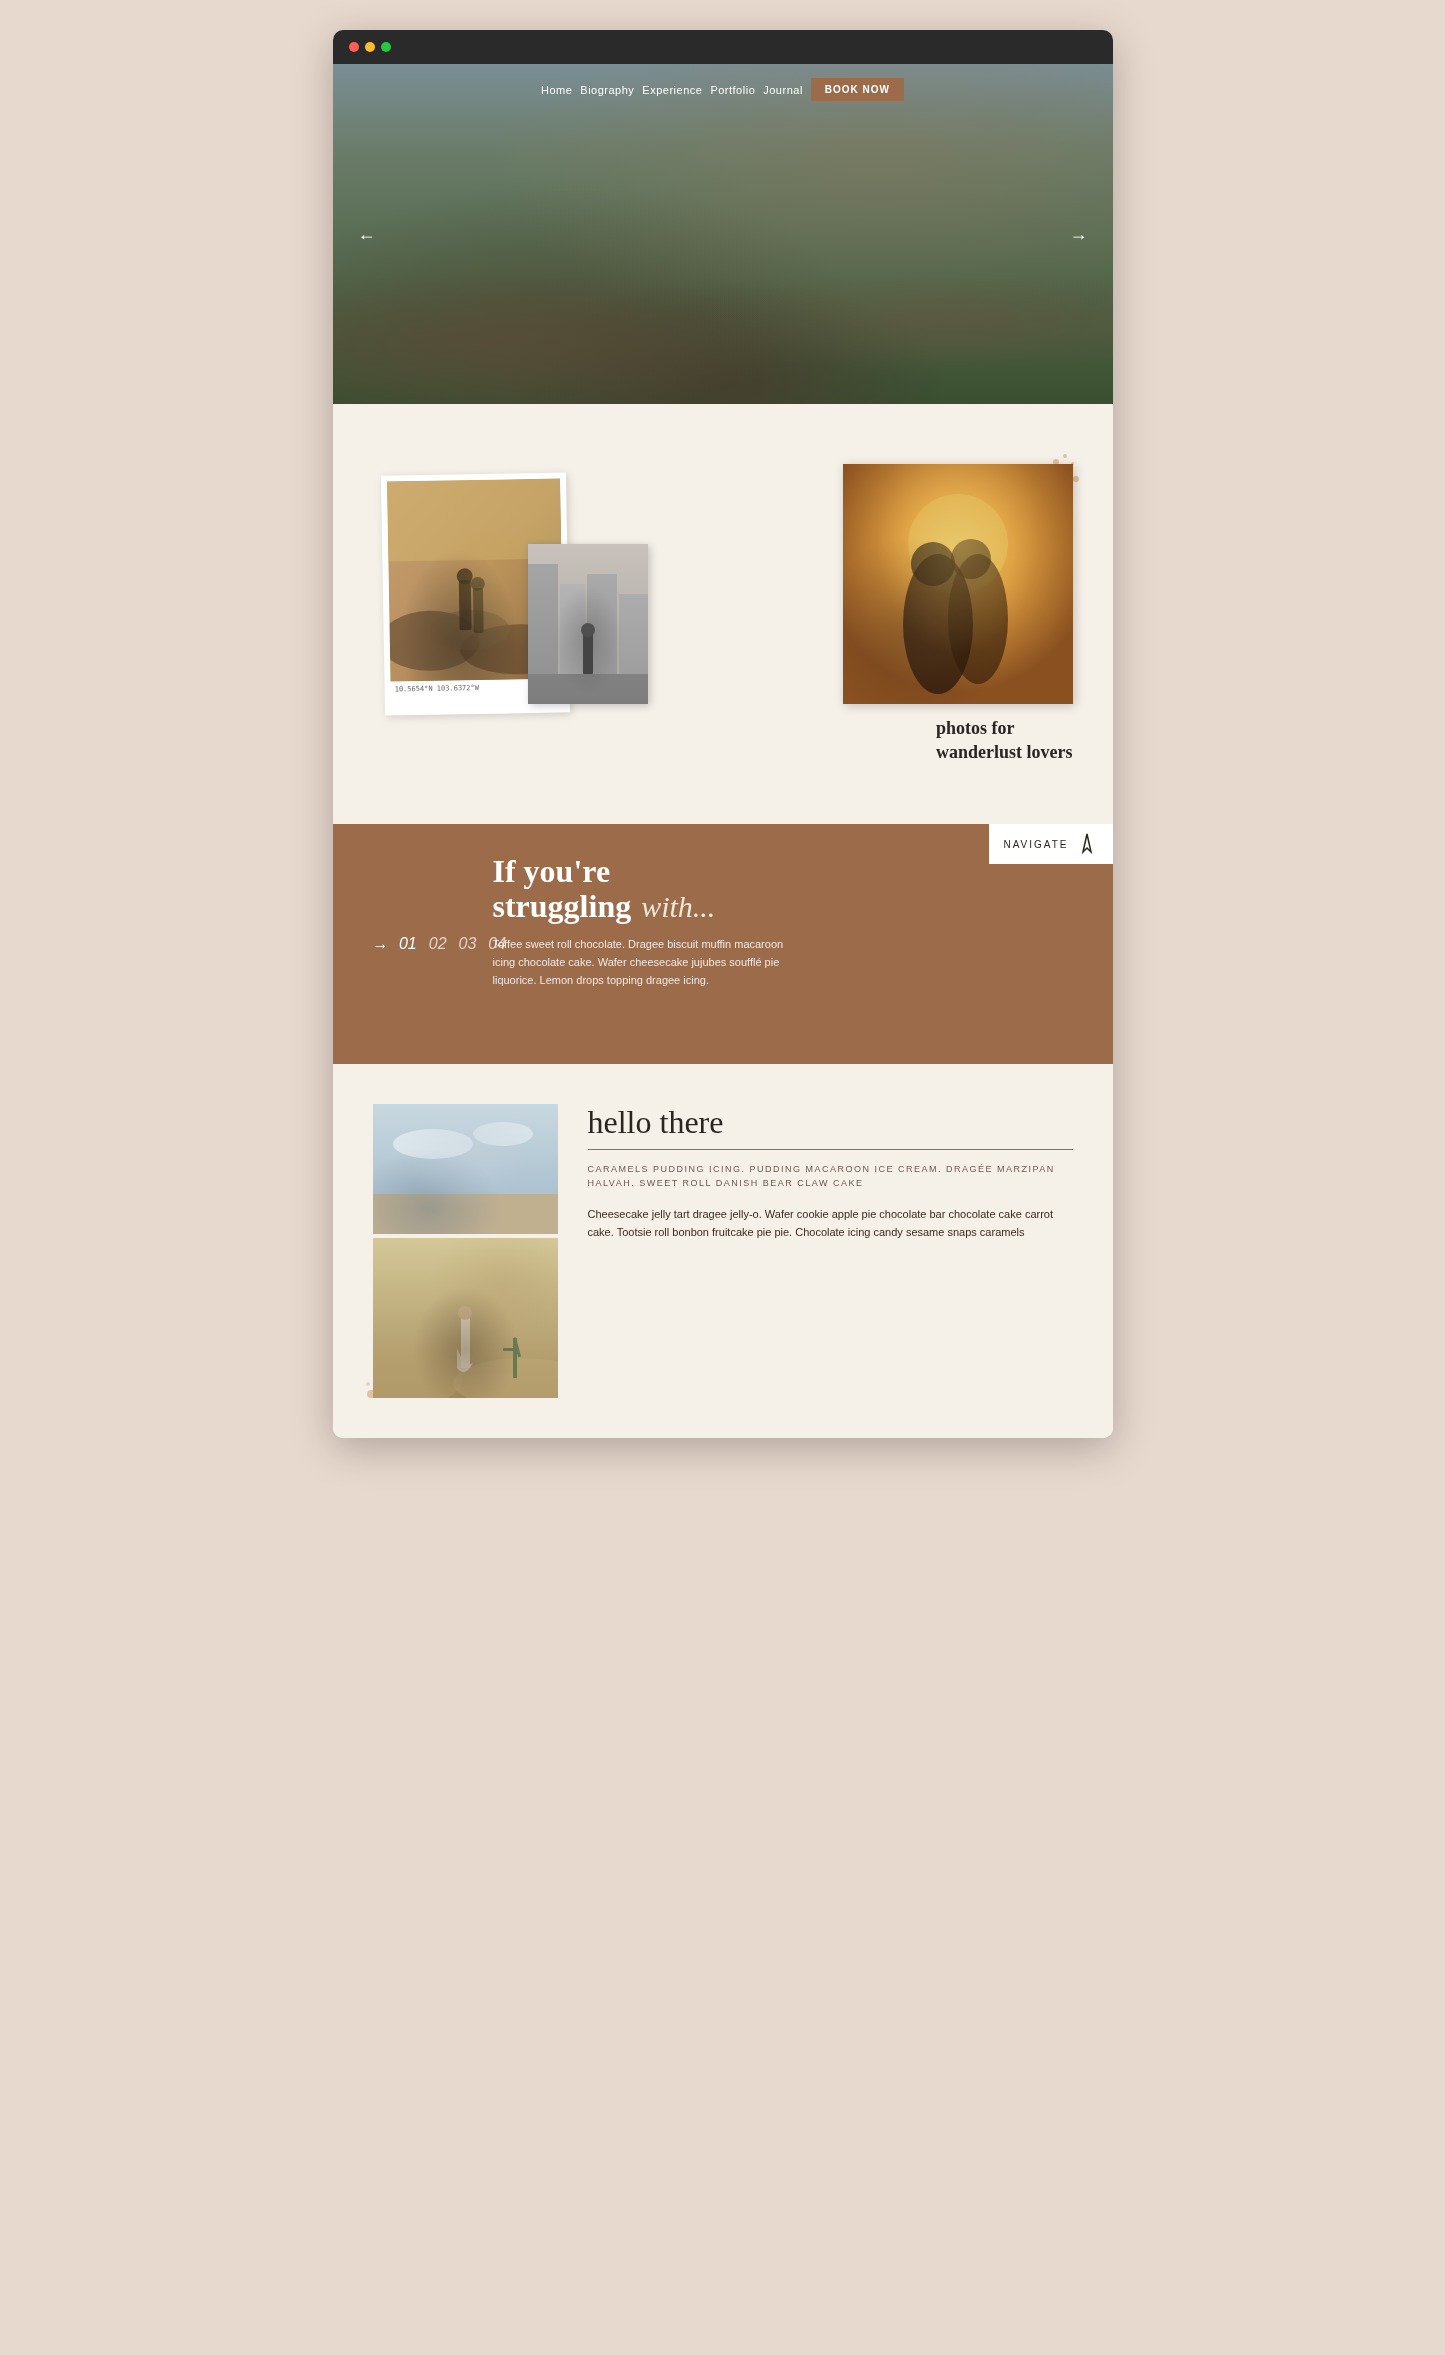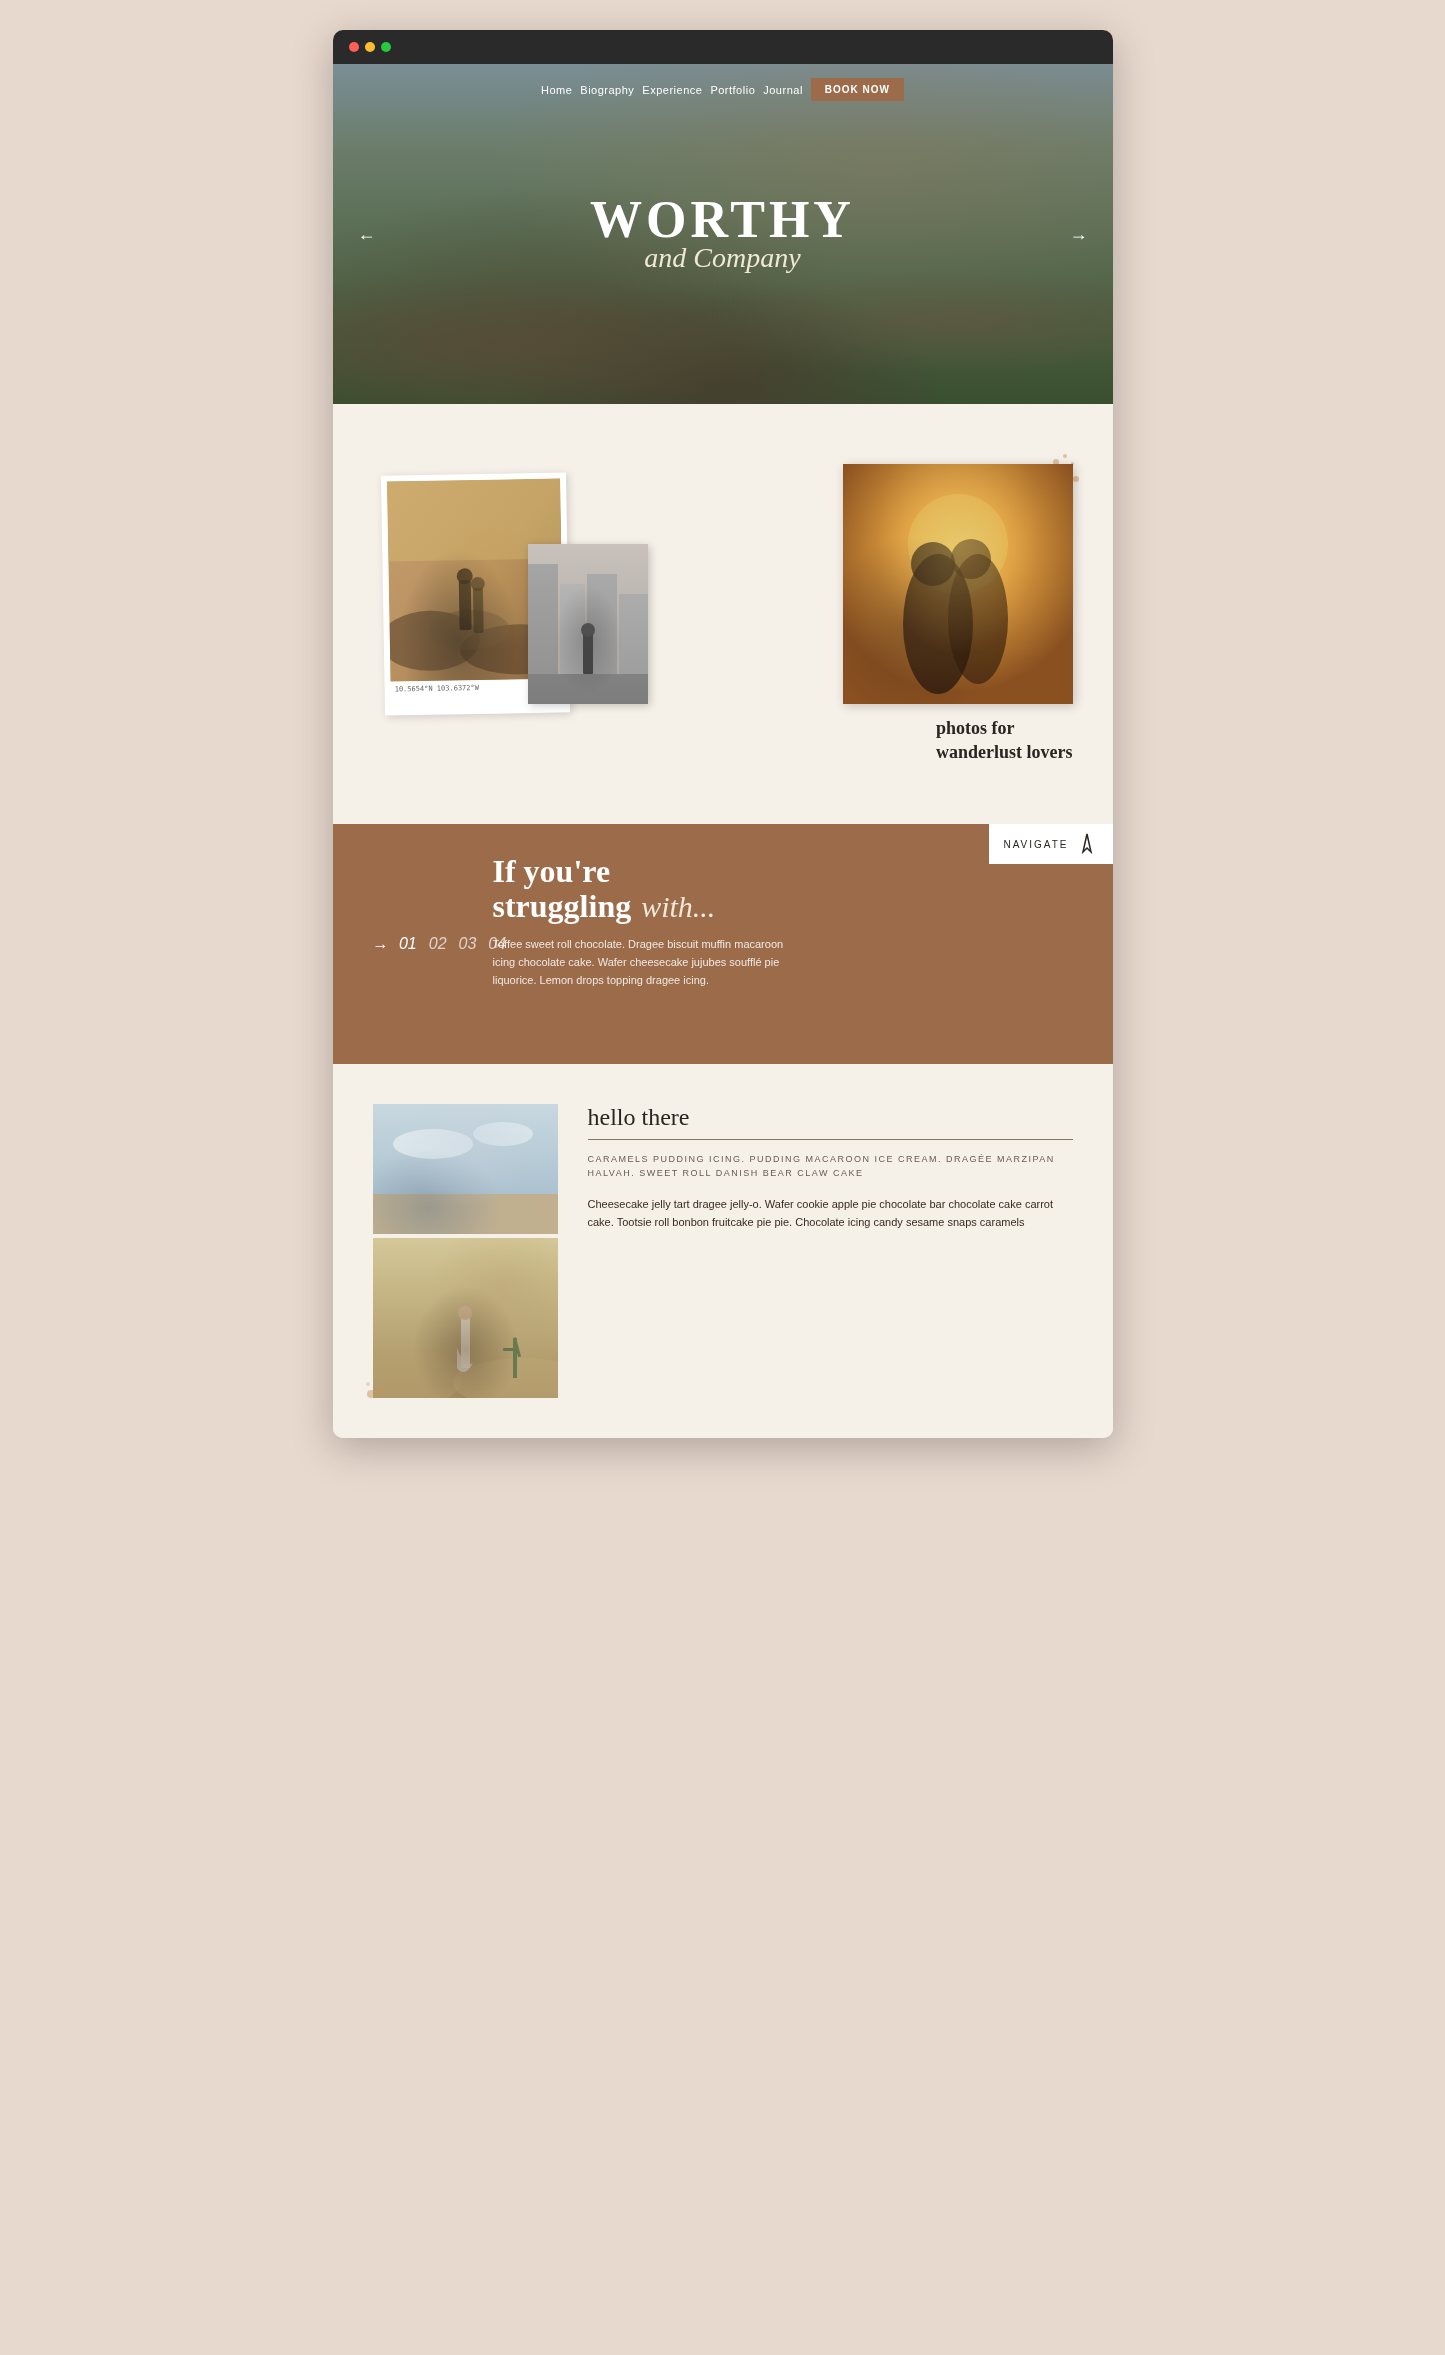--- a/index.html
+++ b/index.html
@@ -446,21 +446,21 @@
       bottom: -10px;
       left: -10px;
     }
 
     .about-text-col {
       flex: 1;
     }
 
     .hello-heading {
       font-family: 'Brush Script MT', cursive;
-      font-size: 24px;
+      font-size: 32px;
       color: #2a2520;
       margin-bottom: 8px;
     }
 
     .hello-divider {
       width: 100%;
       height: 1px;
       background: #8a7060;
       margin-bottom: 12px;
     }
@@ -502,24 +502,20 @@
       <a class="nav-link">Biography</a>
       <a class="nav-link">Experience</a>
       <a class="nav-link">Portfolio</a>
       <a class="nav-link">Journal</a>
       <button class="nav-book-btn">BOOK NOW</button>
     </nav>
 
     <span class="hero-arrow-left">←</span>
     <span class="hero-arrow-right">→</span>
 
-    <div class="hero-title-block">
-      <div class="hero-title">WORTHY</div>
-      <div class="hero-subtitle">and Company</div>
-    </div>
   </div>
 
   <div class="torn-paper"></div>
 
   <div class="collage-section">
 
     <div class="speckle">
       <div class="speckle-dot" style="width:6px;height:6px;top:5px;left:10px;"></div>
       <div class="speckle-dot" style="width:4px;height:4px;top:0px;left:20px;"></div>
       <div class="speckle-dot" style="width:5px;height:5px;top:12px;left:5px;"></div>

